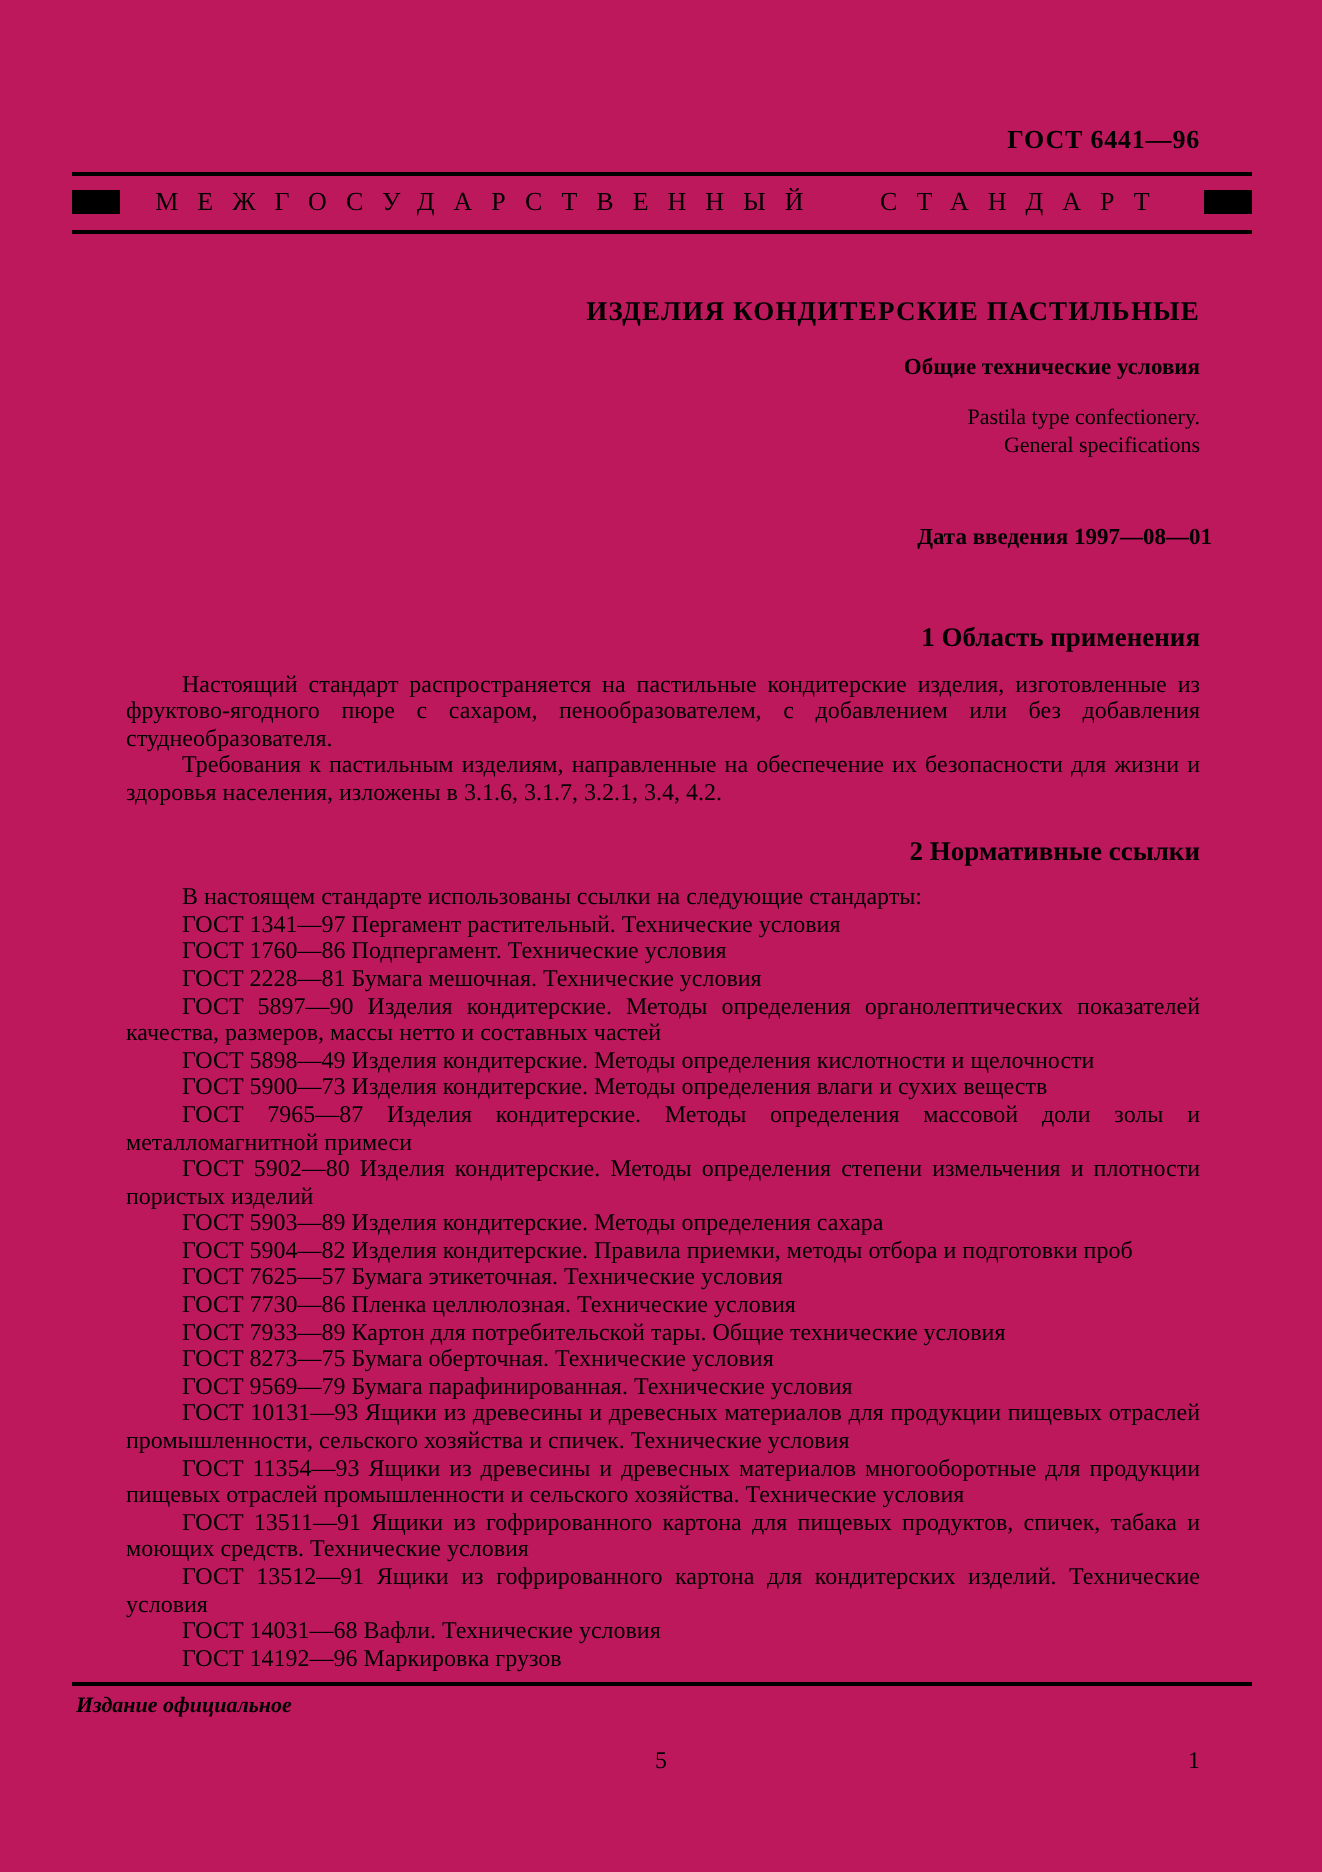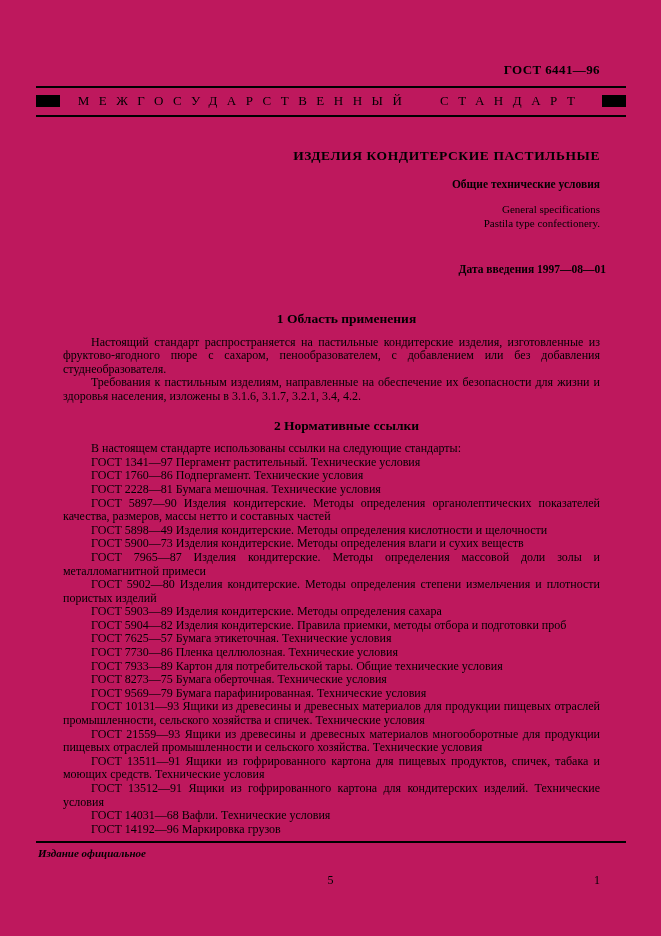--- a/index.html
+++ b/index.html
@@ -88,21 +88,21 @@
     top: 312px;
     left: 63px;
     right: 61px;
     font-size: 12px;
     line-height: 13.6px;
     text-align: justify;
   }
   .body-text h2 {
     font-size: 13.5px;
     font-weight: bold;
-    text-align: center;
+    text-align: right;
     margin: 15px 0 10px 30px;
   }
   .body-text h2.first { margin-top: 0; }
   .body-text p { text-indent: 28px; }
   .refs p { text-indent: 28px; }
 
   
   .footer-rule {
     position: absolute;
     left: 36px;
@@ -148,22 +148,22 @@
       <span class="banner-text">МЕЖГОСУДАРСТВЕННЫЙ СТАНДАРТ</span>
       <span class="banner-mark"></span>
     </div>
     <div class="banner-rule"></div>
   </div>
 
   <div class="title-block">
     <div class="doc-title">ИЗДЕЛИЯ КОНДИТЕРСКИЕ ПАСТИЛЬНЫЕ</div>
     <div class="doc-subtitle">Общие технические условия</div>
     <div class="doc-title-en">
+      <div>Pastila type confectionery.</div>
       <div>General specifications</div>
-      <div>Pastila type confectionery.</div>
     </div>
   </div>
 
   <div class="intro-date">Дата введения 1997—08—01</div>
 
   <div class="body-text">
     <h2 class="first">1 Область применения</h2>
     <p>Настоящий стандарт распространяется на пастильные кондитерские изделия, изготовленные из фруктово-ягодного пюре с сахаром, пенообразователем, с добавлением или без добавления студнеобразователя.</p>
     <p>Требования к пастильным изделиям, направленные на обеспечение их безопасности для жизни и здоровья населения, изложены в 3.1.6, 3.1.7, 3.2.1, 3.4, 4.2.</p>
 
@@ -179,21 +179,21 @@
         <p>ГОСТ 7965—87 Изделия кондитерские. Методы определения массовой доли золы и металломагнитной примеси</p>
         <p>ГОСТ 5902—80 Изделия кондитерские. Методы определения степени измельчения и плотности пористых изделий</p>
         <p>ГОСТ 5903—89 Изделия кондитерские. Методы определения сахара</p>
         <p>ГОСТ 5904—82 Изделия кондитерские. Правила приемки, методы отбора и подготовки проб</p>
         <p>ГОСТ 7625—57 Бумага этикеточная. Технические условия</p>
         <p>ГОСТ 7730—86 Пленка целлюлозная. Технические условия</p>
         <p>ГОСТ 7933—89 Картон для потребительской тары. Общие технические условия</p>
         <p>ГОСТ 8273—75 Бумага оберточная. Технические условия</p>
         <p>ГОСТ 9569—79 Бумага парафинированная. Технические условия</p>
         <p>ГОСТ 10131—93 Ящики из древесины и древесных материалов для продукции пищевых отраслей промышленности, сельского хозяйства и спичек. Технические условия</p>
-        <p>ГОСТ 21559—93 Ящики из древесины и древесных материалов многооборотные для продукции пищевых отраслей промышленности и сельского хозяйства. Технические условия</p>
+        <p>ГОСТ 11354—93 Ящики из древесины и древесных материалов многооборотные для продукции пищевых отраслей промышленности и сельского хозяйства. Технические условия</p>
         <p>ГОСТ 13511—91 Ящики из гофрированного картона для пищевых продуктов, спичек, табака и моющих средств. Технические условия</p>
         <p>ГОСТ 13512—91 Ящики из гофрированного картона для кондитерских изделий. Технические условия</p>
         <p>ГОСТ 14031—68 Вафли. Технические условия</p>
         <p>ГОСТ 14192—96 Маркировка грузов</p>
       </div>
   </div>
 
   <div class="footer-rule"></div>
   <div class="edition-note">Издание официальное</div>
   <div class="page-num-center">5</div>

